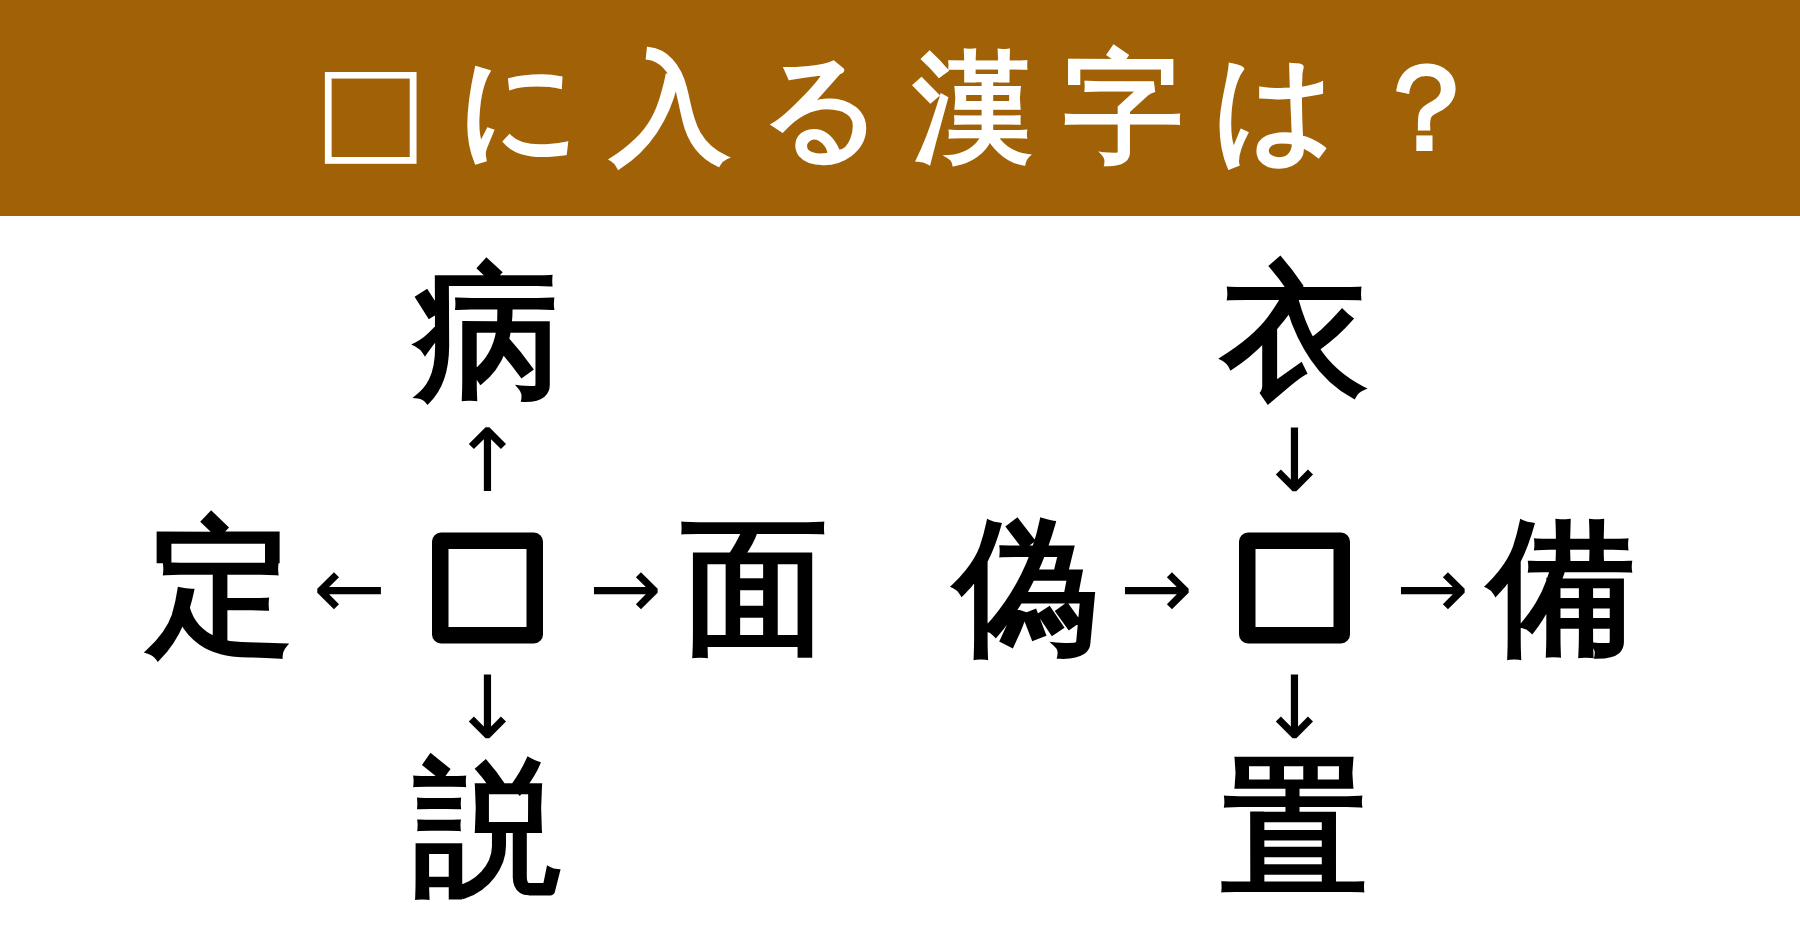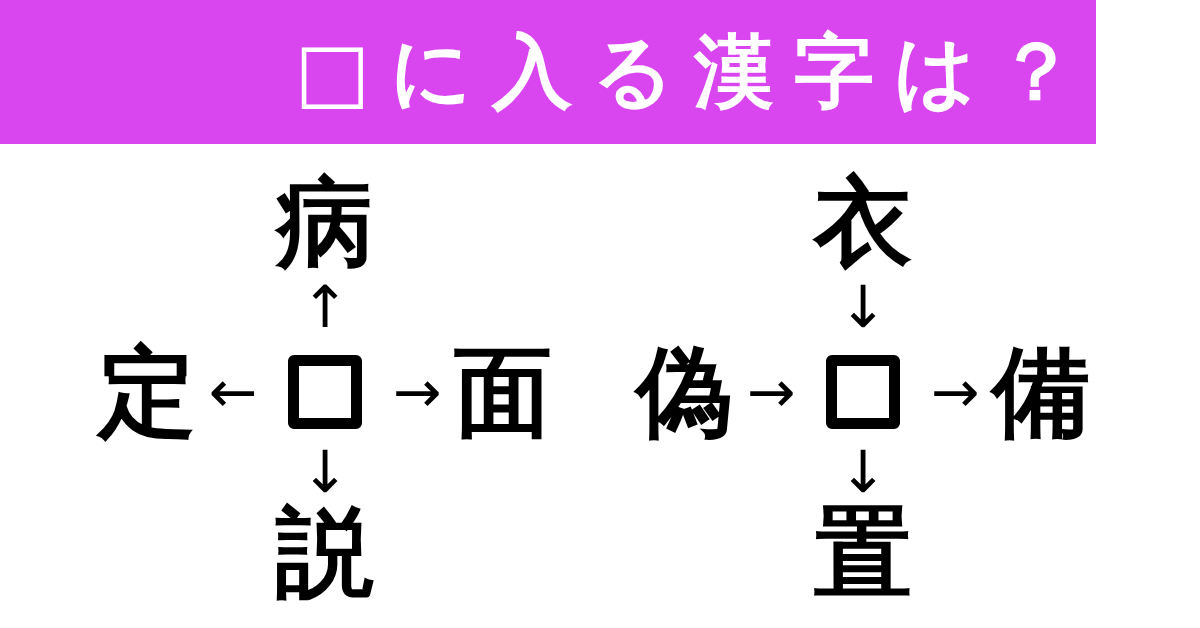--- a/index.html
+++ b/index.html
@@ -12,26 +12,26 @@
     position: relative;
     width: 1200px;
     height: 628px;
     background: #ffffff;
     overflow: hidden;
   }
   
   .banner {
     position: absolute;
     left: 0; top: 0;
-    width: 1096px;
+    width: 1200px;
     height: 144px;
-    background: #d946ef;
+    background: #a16207;
     display: flex;
     align-items: center;
-    justify-content: flex-end;
+    justify-content: center;
   }
   .title {
     margin: 0;
     color: #ffffff;
     font-size: 80px;
     font-weight: 900;
     letter-spacing: 20px;
     line-height: 1;
     white-space: nowrap;
     text-indent: 20px; 

